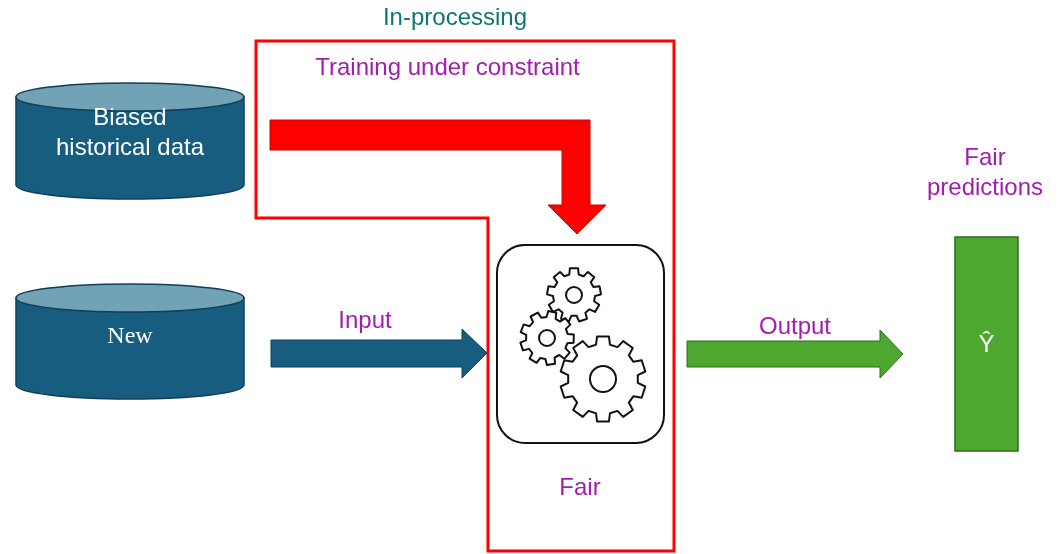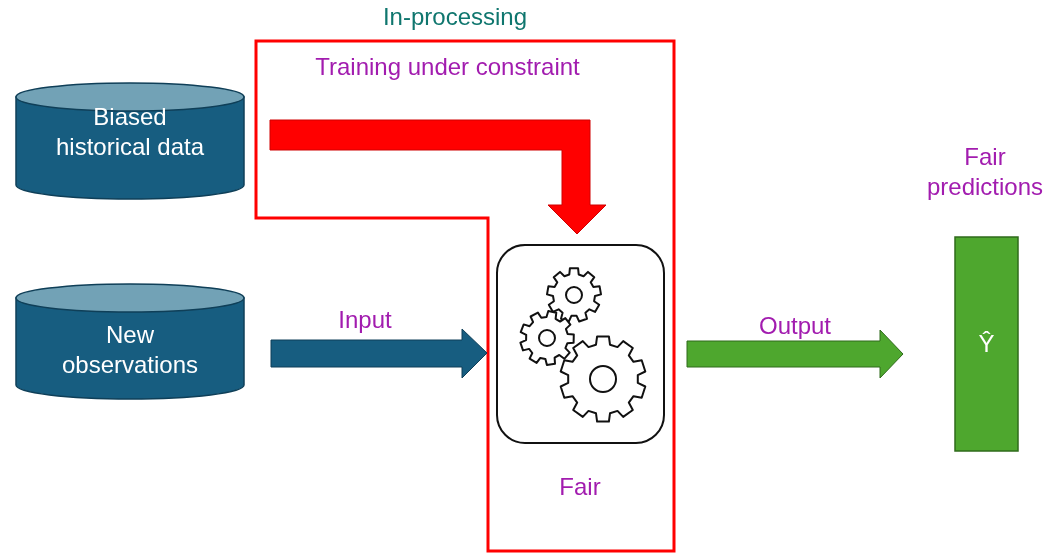--- a/index.html
+++ b/index.html
@@ -52,23 +52,22 @@
 
 <div class="lbl dark" style="left:270px; top:52px; width:355px;">
   <div>Training under constraint</div>
 </div>
 
 <div class="lbl white" style="left:16px; top:102px; width:228px;">
   <div>Biased</div>
   <div>historical data</div>
 </div>
 
-<div class="lbl white" style="left:16px; top:320px; width:228px;">
+<div class="lbl white" style="left:16px; top:320px; width:228px;font-family:Liberation Serif, serif;">
   <div>New</div>
-  <div>observations</div>
 </div>
 
 <div class="lbl dark" style="left:310px; top:305px; width:110px;">Input</div>
 
 <div class="lbl dark" style="left:735px; top:311px; width:120px;">Output</div>
 
 <div class="lbl dark" style="left:500px; top:472px; width:160px;">
   <div>Fair</div>
 </div>
 

